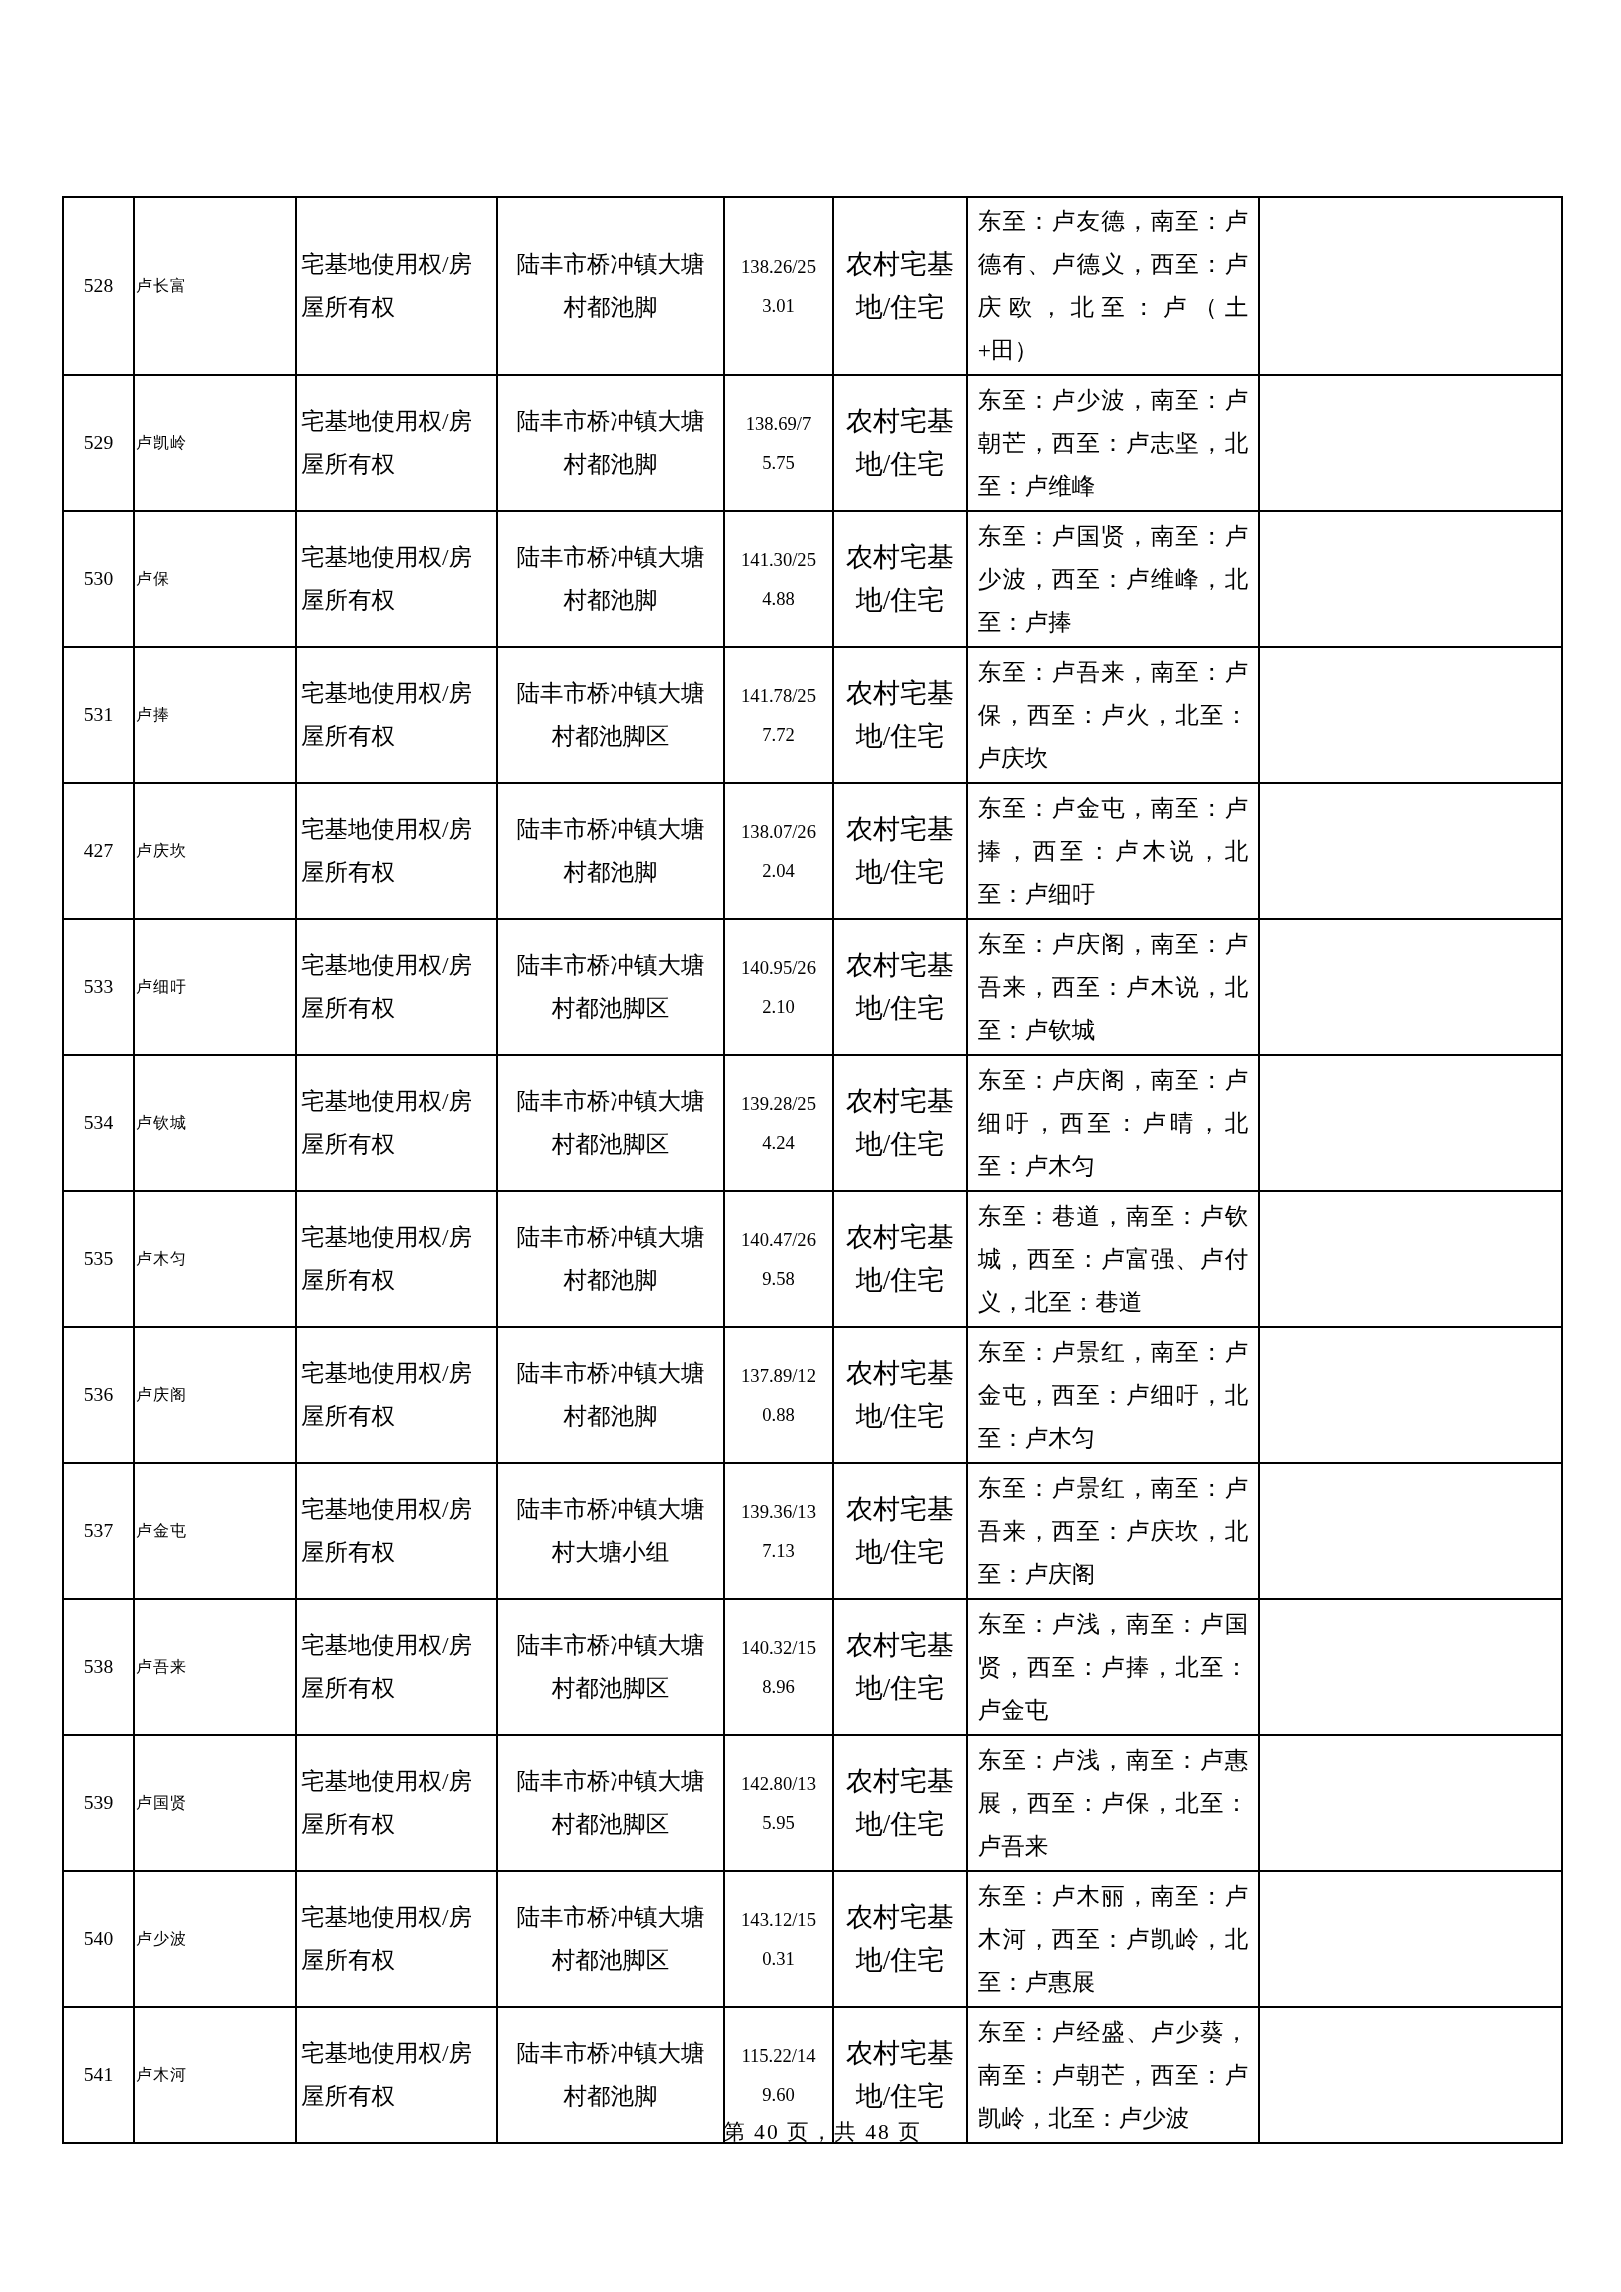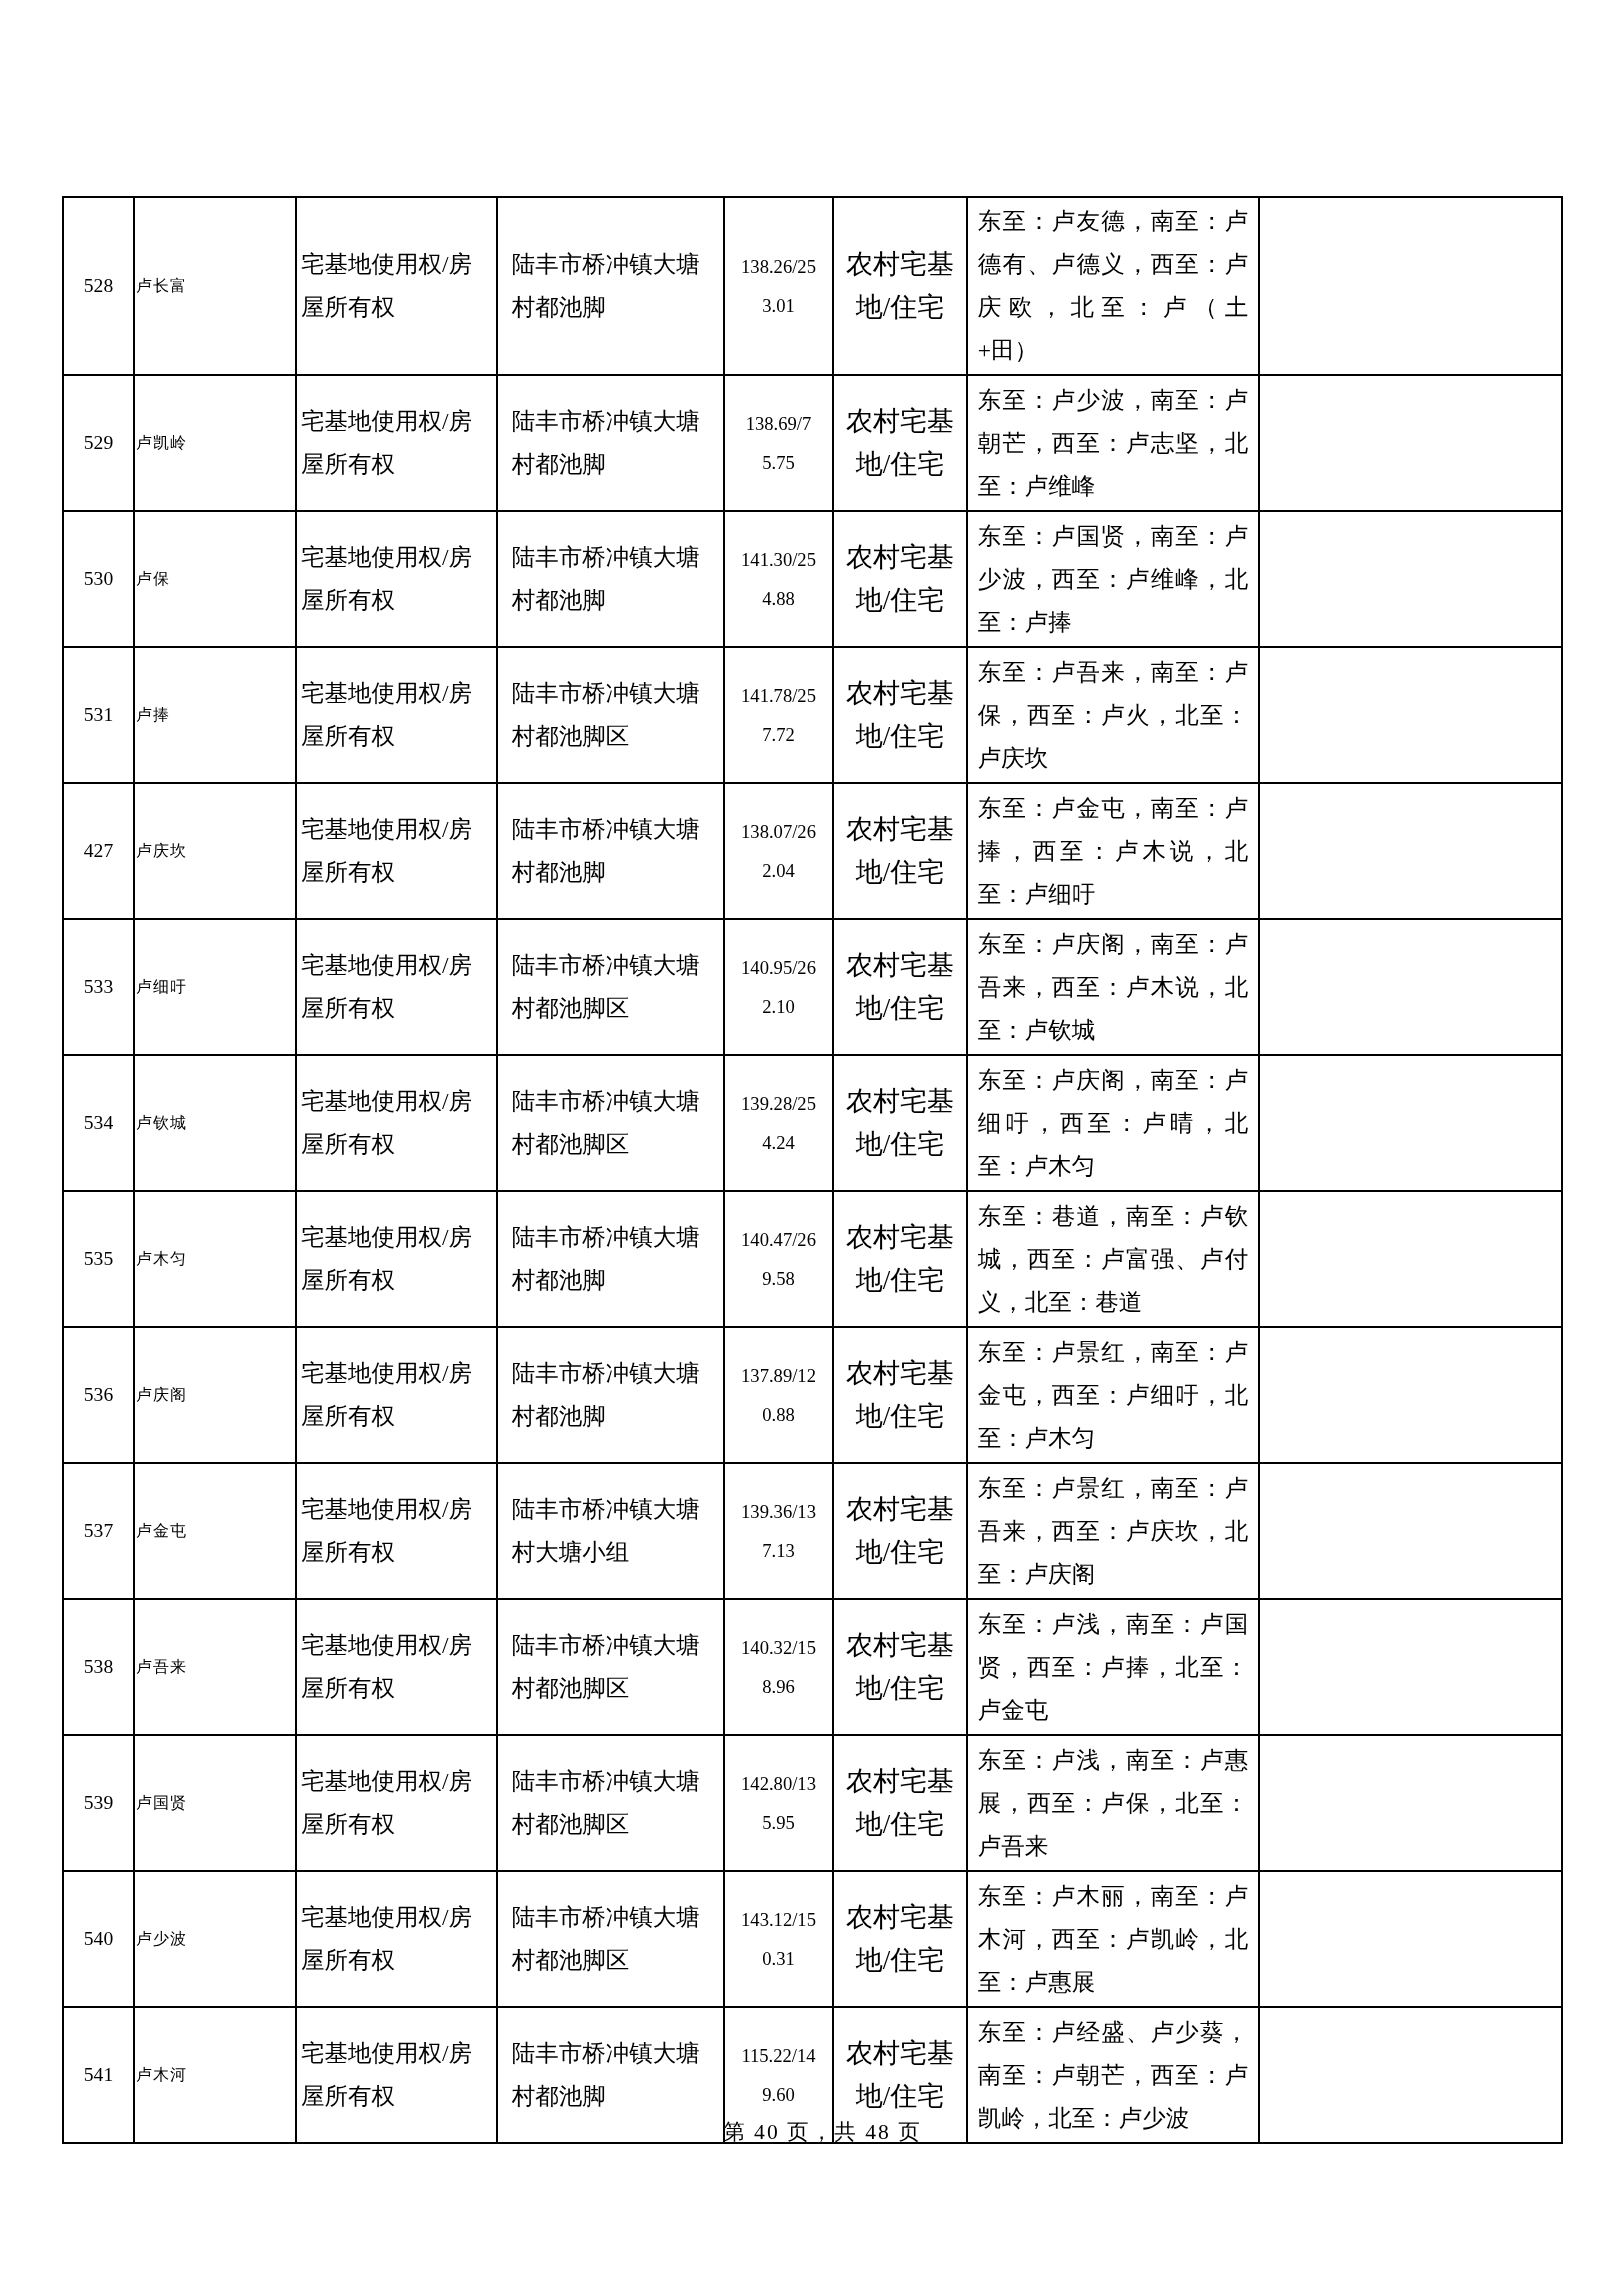--- a/index.html
+++ b/index.html
@@ -13,21 +13,21 @@
   }
   .doc-table td{
     border:2px solid #000;
     height:130px;
     vertical-align:middle;
     overflow:hidden;
   }
   .c-id{text-align:center;font-size:19.6px;border-radius:16px;}
   .c-name{text-align:left;font-size:16px;letter-spacing:1px;}
   .c-rights{text-align:left;font-size:23.5px;word-break:break-all;padding:0 3.9px;line-height:43px;}
-  .c-loc{text-align:left;font-size:23.5px;word-break:break-all;padding:0 13.7px;line-height:43px;}
+  .c-loc{text-align:center;font-size:23.5px;word-break:break-all;padding:0 13.7px;line-height:43px;}
   .c-code{text-align:center;font-size:18.6px;word-break:break-all;padding:0 16px;line-height:39px;}
   .c-type{text-align:center;font-size:27px;word-break:break-all;padding:0 8px;line-height:43px;}
   .c-bound{text-align:justify;text-align-last:left;font-size:23.5px;line-height:43px;padding:2px 9.8px;word-break:break-all;vertical-align:middle;margin-top:42px;}
   .c-note{}
   .page-footer{
     position:absolute;left:12px;top:2117px;width:100%;
     text-align:center;font-size:21.6px;letter-spacing:2px;
   }
 </style>
 </head>

